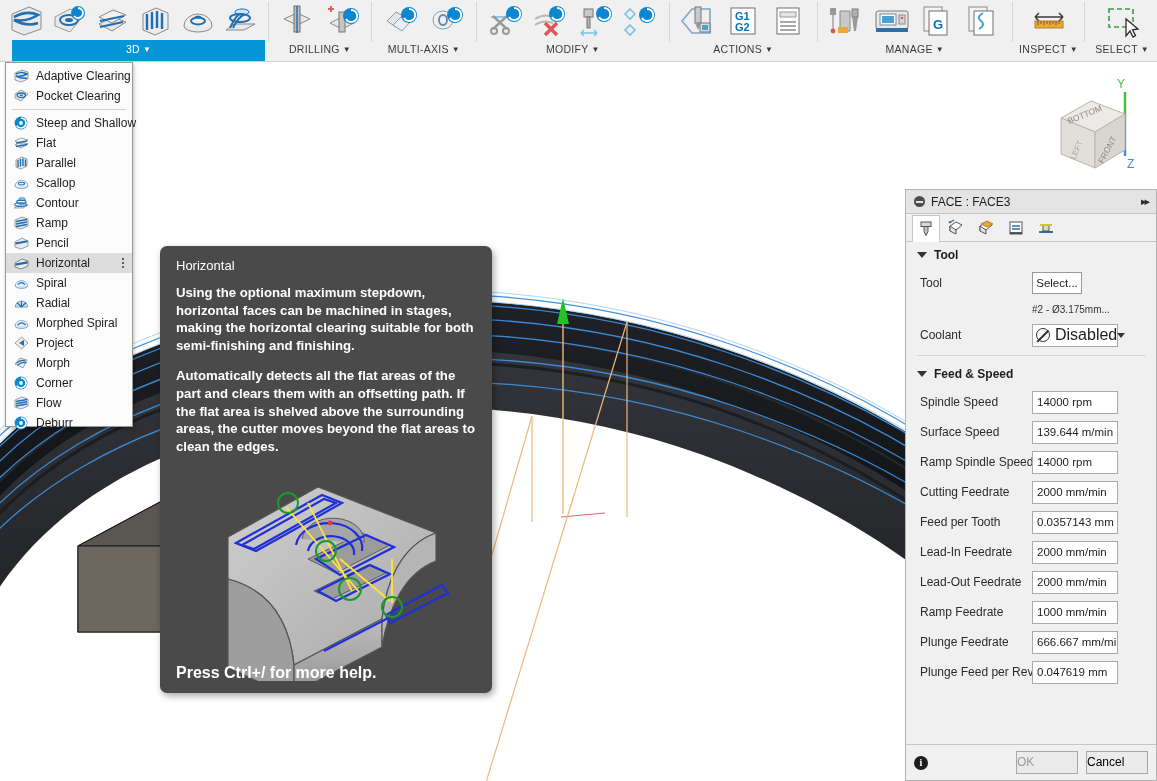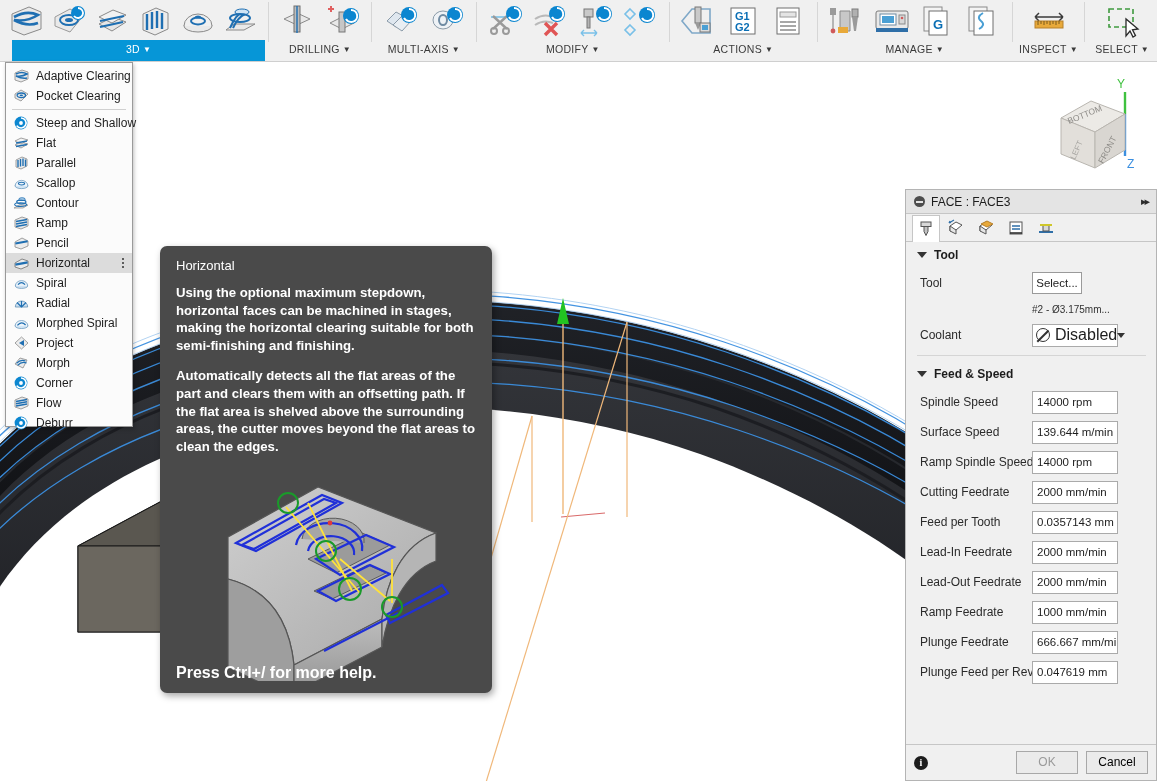--- a/index.html
+++ b/index.html
@@ -137,21 +137,21 @@
   #panel-foot {
     height: 36px; border-top: 1px solid #c6c6c6; background: #f0f0f0;
     display: flex; align-items: center; padding: 0 8px;
   }
   .infoico {
     width: 14px; height: 14px; border-radius: 50%; background: #1d1d1d; color: #fff;
     font-size: 10px; font-weight: bold; text-align: center; line-height: 14px; font-family: "Liberation Serif", serif;
   }
   .pbtn {
     width: 62px; height: 23px; border: 1px solid #a8a8a8; background: #ebebeb;
-    font-size: 12px; text-align: center; line-height: 21px; margin-left: 8px;
+    font-size: 12px; line-height: 21px; margin-left: 8px;
   }
   .pbtn.dim { color: #9a9a9a; }
 </style>
 </head>
 <body>
 
 <div id="app">
 
   <div id="viewport">
     <svg width="1157" height="719" viewBox="0 0 1157 719">

